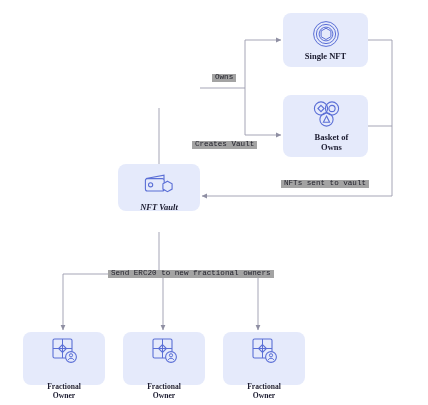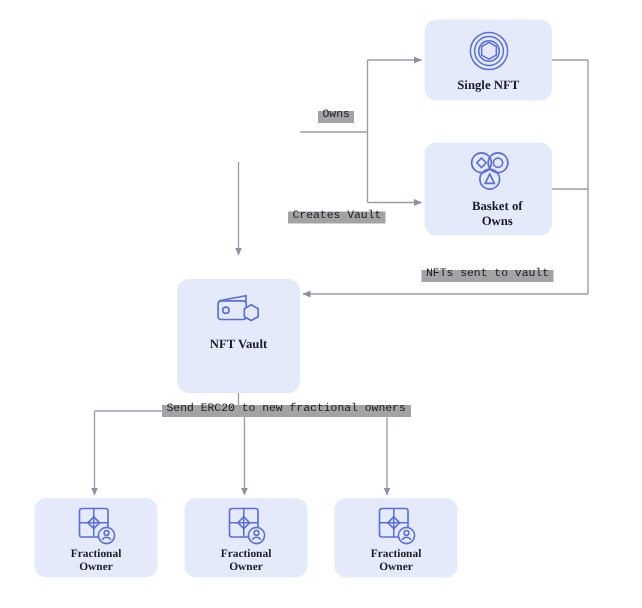--- a/index.html
+++ b/index.html
@@ -41,30 +41,30 @@
     font-family: "Liberation Serif", "DejaVu Serif", serif;
     font-weight: bold;
     color: #1a1a2e;
     text-align: center;
     line-height: 1.12;
   }
   
   #node-nft-owner   { left: 118px; top: 57px;  width: 82px;  height: 51px; padding-top: 6px; }
   #node-single-nft  { left: 283px; top: 13px;  width: 85px;  height: 54px; padding-top: 6px; }
   #node-basket-nfts { left: 283px; top: 95px;  width: 85px;  height: 62px; padding-top: 5px; }
-  #node-nft-vault   { left: 118px; top: 186px; width: 82px;  height: 76px; padding-top: 7px; }
+  #node-nft-vault   { left: 118px; top: 164px; width: 82px;  height: 47px; padding-top: 7px; font-style: italic; }
   #node-frac-1      { left: 23px;  top: 332px; width: 82px;  height: 53px; padding-top: 5px; }
   #node-frac-2      { left: 123px; top: 332px; width: 82px;  height: 53px; padding-top: 5px; }
   #node-frac-3      { left: 223px; top: 332px; width: 82px;  height: 53px; padding-top: 5px; }
 
   #node-nft-owner   .node-label { font-size: 8.5px; margin-top: 3px; }
   #node-single-nft  .node-label { font-size: 8.5px; margin-top: 3px; }
   #node-basket-nfts .node-label { font-size: 8.5px; margin-top: 3px; margin-left: 12px; }
   #node-nft-vault   .node-label { font-size: 8.5px; margin-top: 4px; }
-  .frac .node-label { font-size: 7.6px; margin-top: 1px; }
+  .frac .node-label { font-size: 7.6px; margin-top: 19px; }
 
   .edge-label {
     position: absolute;
     font-family: Liberation Mono, monospace;
     font-size: 7.6px;
     color: #20202a;
     background: #a3a3a3;
     padding: 0 3px;
     white-space: nowrap;
     line-height: 1;

